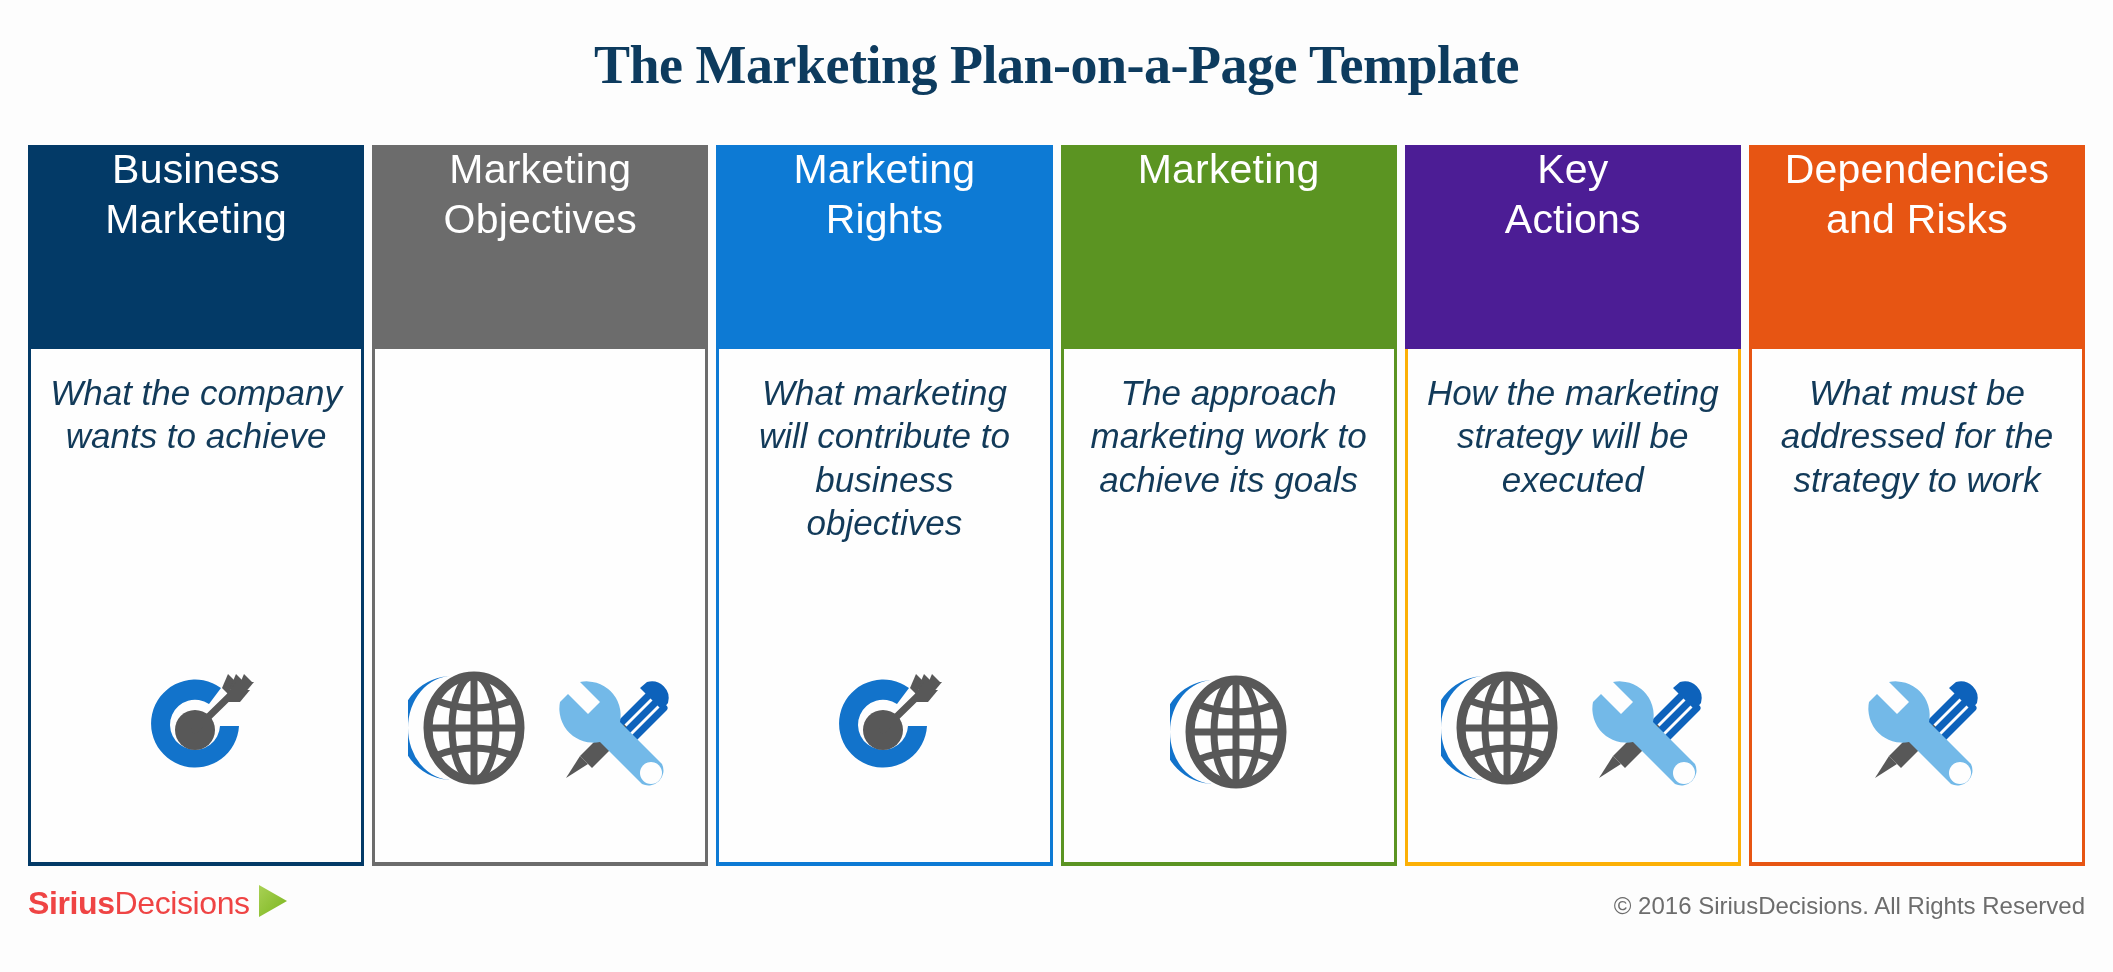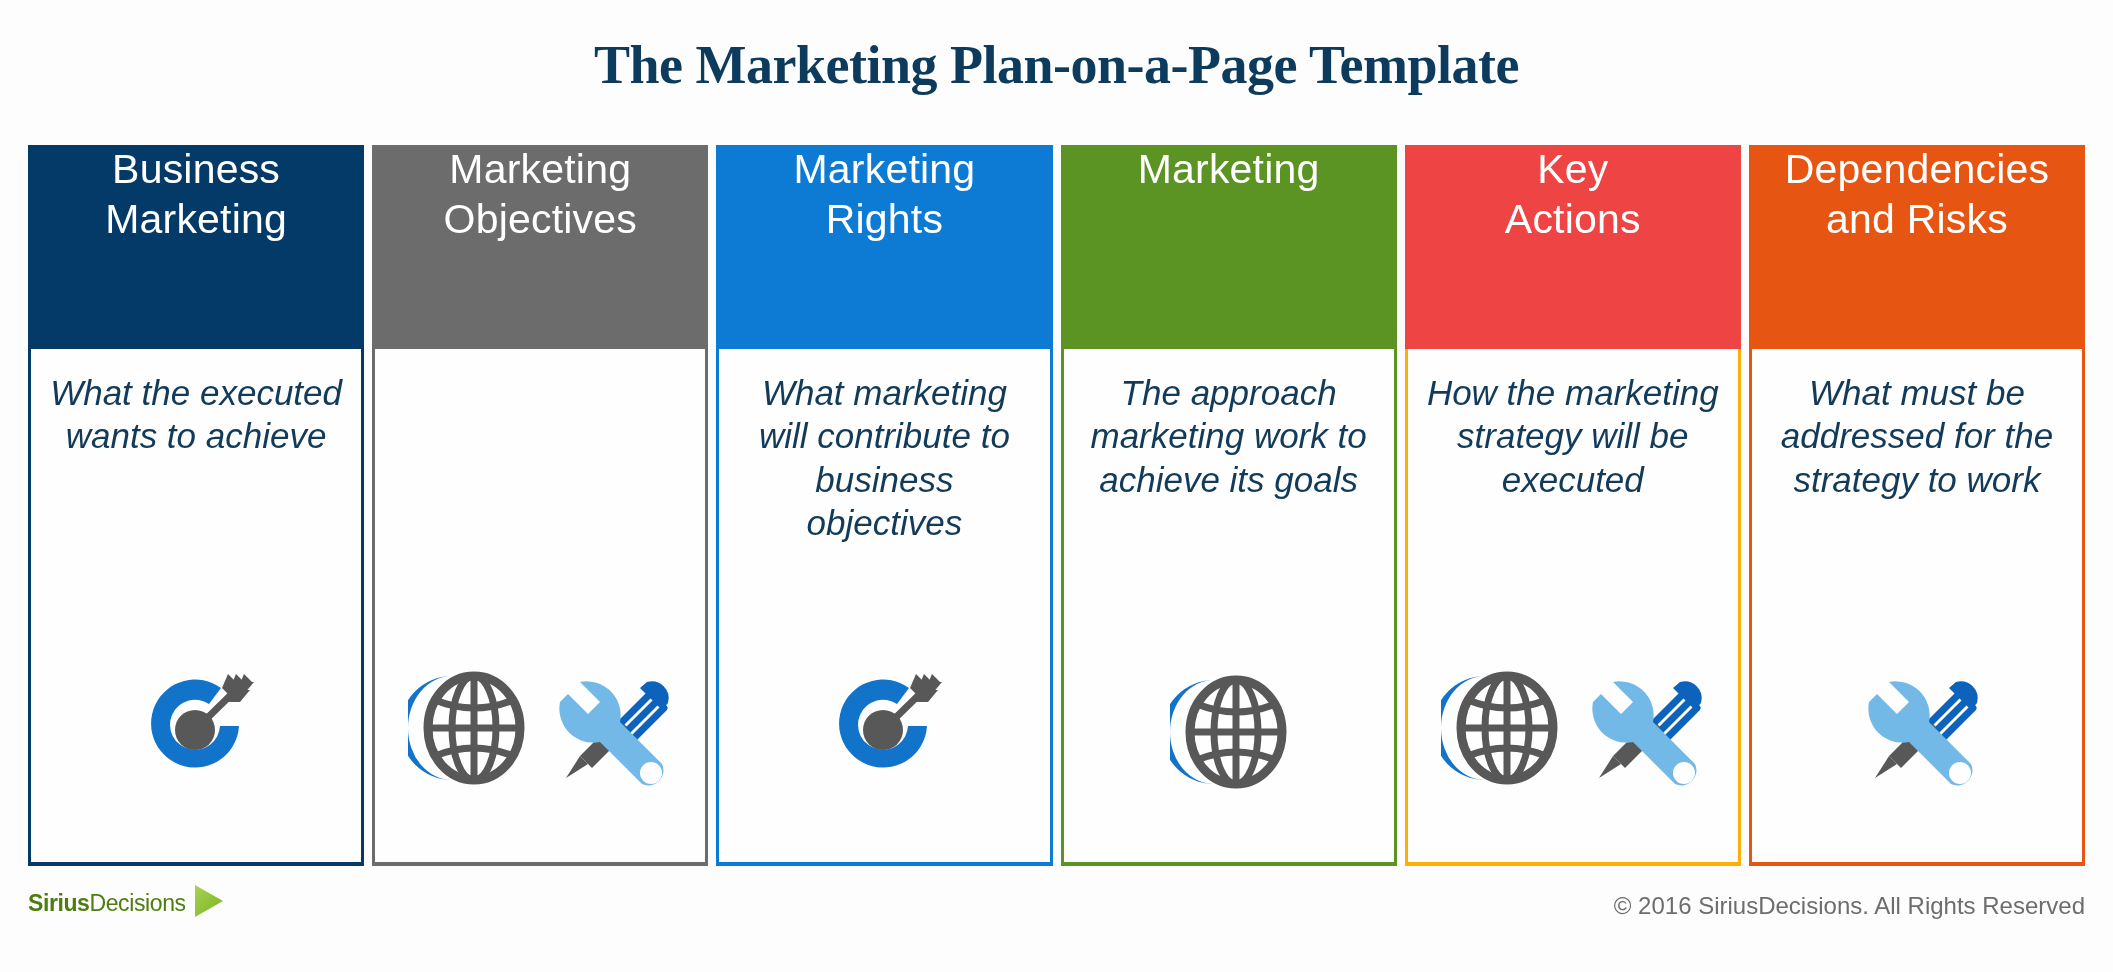--- a/index.html
+++ b/index.html
@@ -115,22 +115,22 @@
   }
   .logo {
     position: absolute;
     left: 28px;
     top: 16px;
     display: flex;
     align-items: center;
     gap: 6px;
   }
   .logo-text {
-    font-size: 23px;
-    color: #4d7c0f;
+    font-size: 32px;
+    color: #ef4444;
     letter-spacing: -0.4px;
     white-space: nowrap;
   }
   .logo-text b { font-weight: bold; }
   .logo-text i { font-style: normal; font-weight: normal; }
   .copyright {
     position: absolute;
     right: 28px;
     top: 26px;
     font-size: 24px;
@@ -148,21 +148,21 @@
   <div class="board">
 
     <div class="col">
       <div class="col-head" style="background:#033a67">
         <div>
           <span>Business</span>
           <span>Marketing</span>
         </div>
       </div>
       <div class="col-body" style="border-color:#033a67">
-        <div class="col-desc">What the executed wants to achieve</div>
+        <div class="col-desc">What the company wants to achieve</div>
         <div class="icon-row">
           <span>
             <svg width="128" height="122" viewBox="0 0 128 122">
               <path d="M89 20 A44 44 0 1 0 107 58 L88 58 A25 25 0 1 1 77 36 Z" fill="#1273cb"></path>
               <circle cx="63" cy="62" r="20" fill="#585858"></circle>
               <path d="M63 62 L108 18" stroke="#585858" stroke-width="7" stroke-linecap="round" fill="none"></path>
               <path d="M96 6 L104 14 L96 26 L90 20 Z" fill="#585858"></path>
               <path d="M104 6 L112 14 L104 26 L98 20 Z" fill="#585858"></path>
               <path d="M112 6 L120 14 L112 26 L106 20 Z" fill="#585858"></path>
               <path d="M104 14 L122 14 L112 26 L96 26 Z" fill="#585858"></path>
@@ -255,21 +255,21 @@
               <line x1="21" y1="58" x2="111" y2="58" stroke="#585858" stroke-width="7"></line>
               <path d="M27 30 Q66 46 105 30" fill="none" stroke="#585858" stroke-width="7"></path>
               <path d="M27 86 Q66 70 105 86" fill="none" stroke="#585858" stroke-width="7"></path>
             </svg>
           </span>
         </div>
       </div>
     </div>
 
     <div class="col">
-      <div class="col-head" style="background:#ef4444">
+      <div class="col-head" style="background:#4c1d95">
         <div>
           <span>Key</span>
           <span>Actions</span>
         </div>
       </div>
       <div class="col-body" style="border-color:#fcb006">
         <div class="col-desc">How the marketing strategy will be executed</div>
         <div class="icon-row">
           <span>
             <svg width="118" height="116" viewBox="0 0 118 116">

